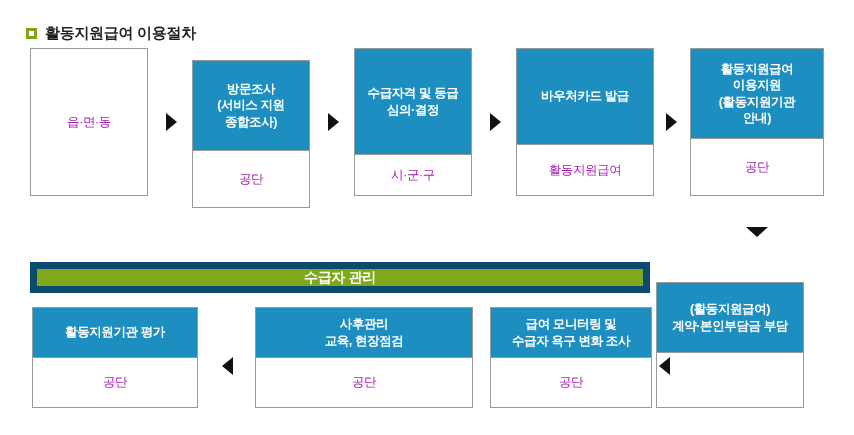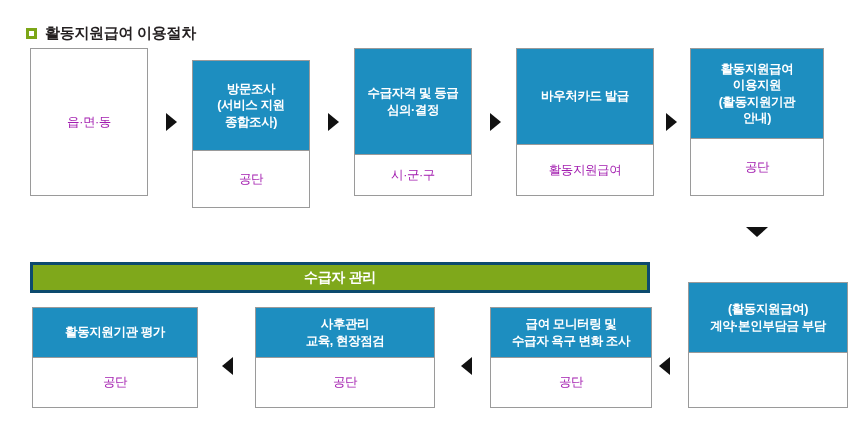--- a/index.html
+++ b/index.html
@@ -116,21 +116,21 @@
   .arrow-down {
     border-left: 11px solid transparent;
     border-right: 11px solid transparent;
     border-top: 10px solid #111111;
   }
 
   
   #green-band {
     position: absolute;
     box-sizing: border-box;
-    border: 3px solid #0c4a6e;
+    border: 7px solid #0c4a6e;
     background: #7fa81b;
     color: #ffffff;
     font-weight: bold;
     font-size: 14px;
     letter-spacing: -0.3px;
     display: flex;
     align-items: center;
     justify-content: center;
   }
 </style>
@@ -173,34 +173,34 @@
   <div class="head" style="height:90px;">활동지원급여<br>이용지원<br>(활동지원기관<br>안내)</div>
   <div class="body">공단</div>
 </div>
 
 <div class="arrow arrow-down" style="left:746px; top:227px;"></div>
 
 <div id="green-band" style="left:30px; top:262px; width:620px; height:31px;">
   <span>수급자 관리</span>
 </div>
 
-<div class="pbox" id="r2b6" style="left:688px; top:282px; width:160px; height:126px;">
+<div class="pbox" id="r2b6" style="left:656px; top:282px; width:148px; height:126px;">
   <div class="head" style="height:70px;">(활동지원급여)<br>계약·본인부담금 부담</div>
 </div>
 
 <div class="arrow arrow-left" style="left:659px; top:357px;"></div>
 
 <div class="pbox" id="r2b7" style="left:490px; top:307px; width:162px; height:101px;">
   <div class="head" style="height:50px;">급여 모니터링 및<br>수급자 욕구 변화 조사</div>
   <div class="body">공단</div>
 </div>
 
 <div class="arrow arrow-left" style="left:461px; top:357px;"></div>
 
-<div class="pbox" id="r2b8" style="left:255px; top:307px; width:180px; height:101px;">
+<div class="pbox" id="r2b8" style="left:255px; top:307px; width:218px; height:101px;">
   <div class="head" style="height:50px;">사후관리<br>교육, 현장점검</div>
   <div class="body">공단</div>
 </div>
 
 <div class="arrow arrow-left" style="left:222px; top:357px;"></div>
 
 <div class="pbox" id="r2b9" style="left:32px; top:307px; width:166px; height:101px;">
   <div class="head" style="height:50px;">활동지원기관 평가</div>
   <div class="body">공단</div>
 </div>

